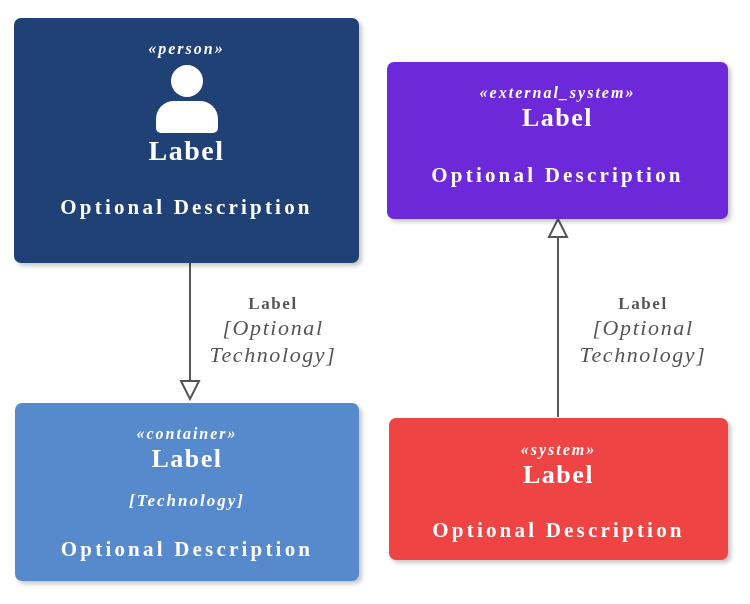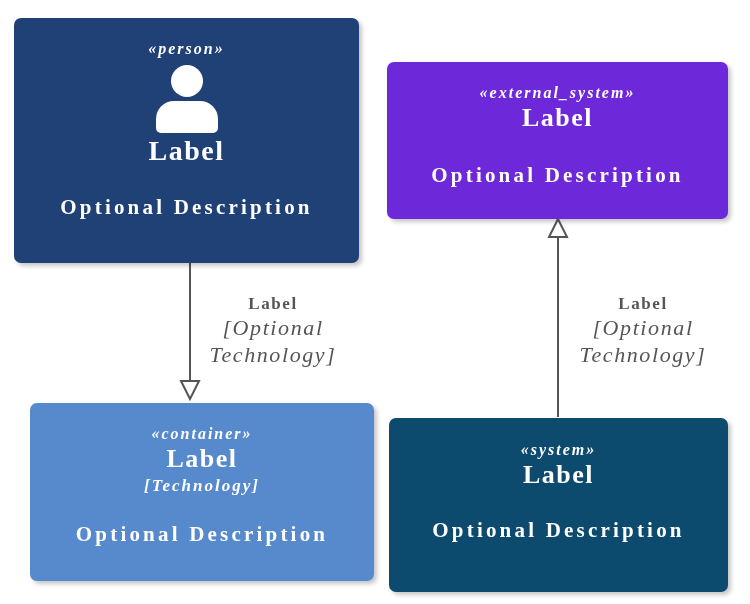--- a/index.html
+++ b/index.html
@@ -114,49 +114,49 @@
     letter-spacing: 1.5px;
     margin-top: 1px;
   }
   #node-external-system .desc {
     font-size: 21px;
     margin-top: 30px;
   }
 
   
   #node-container {
-    left: 30px;
+    left: 15px;
     top: 403px;
     width: 344px;
     height: 178px;
     background: #568acd;
     padding-top: 22px;
   }
   #node-container .stereotype { font-size: 16px; }
   #node-container .node-label {
     font-size: 26px;
     letter-spacing: 1.5px;
     margin-top: 1px;
   }
   #node-container .tech {
     font-size: 17px;
-    margin-top: 2px;
+    margin-top: 17px;
   }
   #node-container .desc {
     font-size: 21px;
     margin-top: 26px;
   }
 
   
   #node-system {
     left: 389px;
     top: 418px;
     width: 339px;
-    height: 174px;
-    background: #0c4a6e;
+    height: 142px;
+    background: #ef4444;
     padding-top: 23px;
   }
   #node-system .stereotype { font-size: 16px; }
   #node-system .node-label {
     font-size: 26px;
     letter-spacing: 1.5px;
     margin-top: 1px;
   }
   #node-system .desc {
     font-size: 21px;

